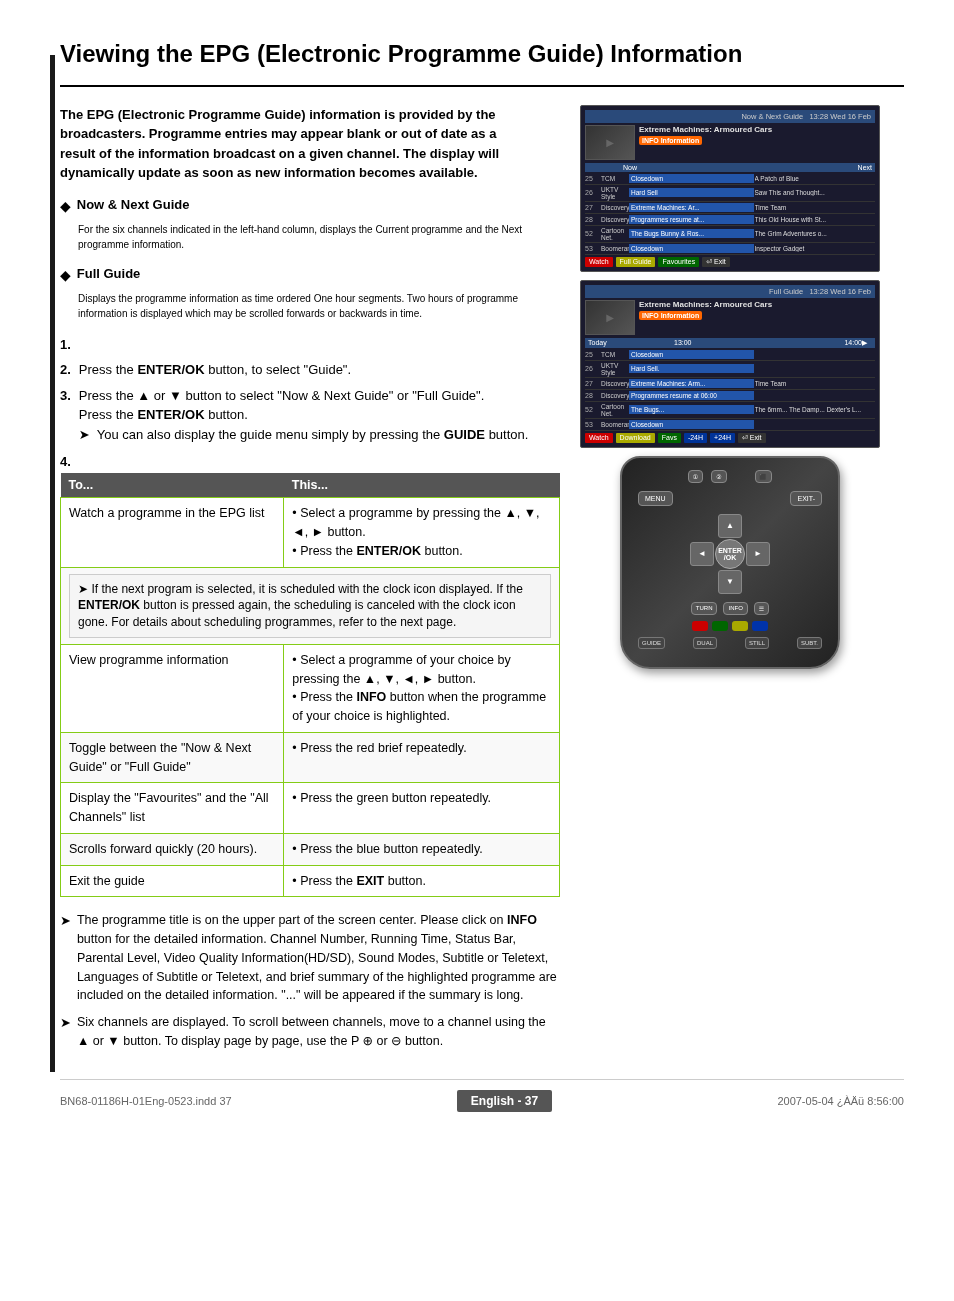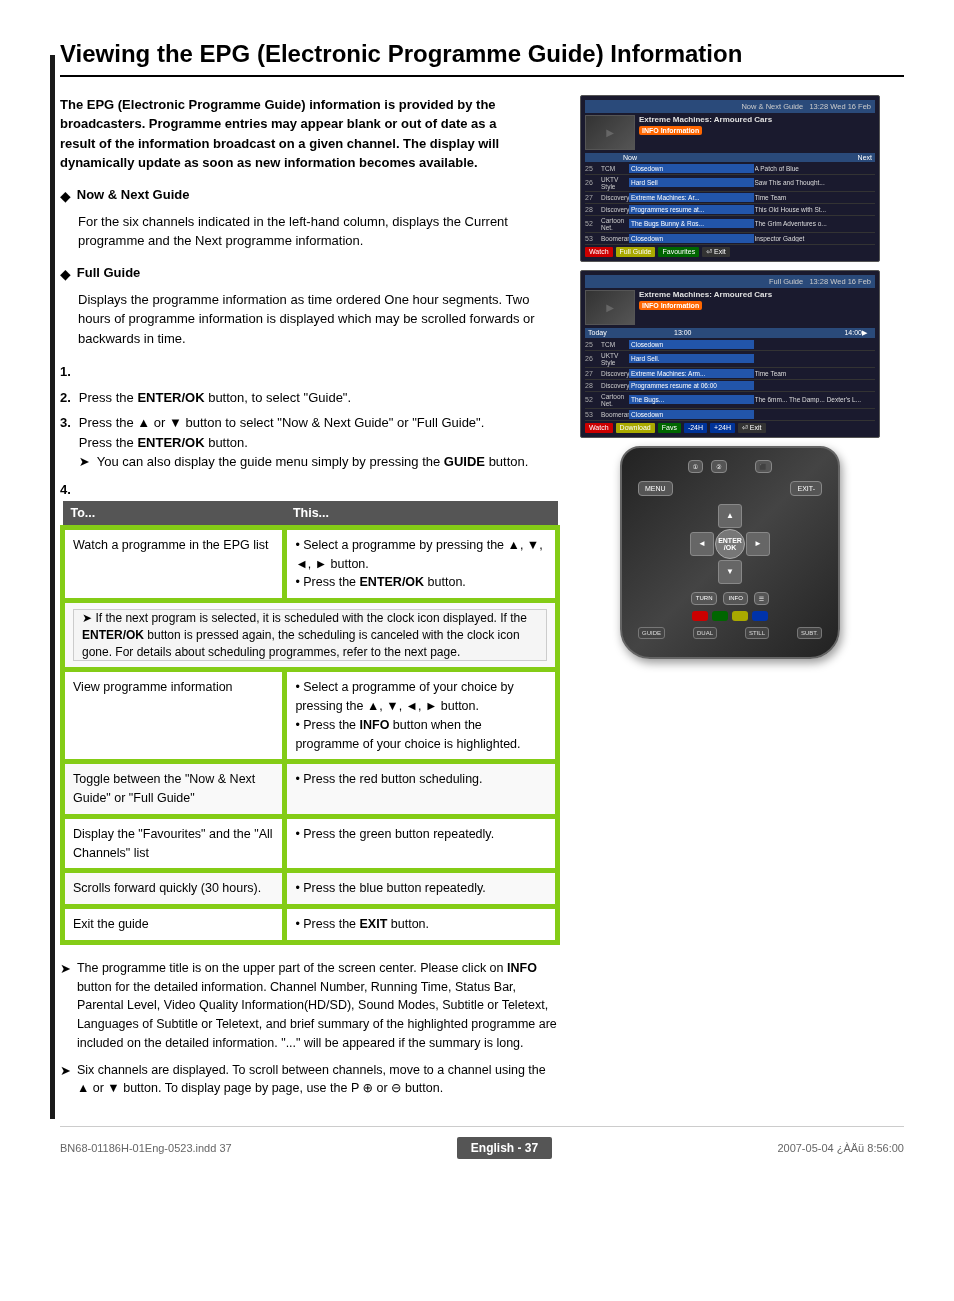--- a/index.html
+++ b/index.html
@@ -24,21 +24,21 @@
       background: #1a1a1a;
       bottom: 80px;
     }
     .title-section {
       margin-bottom: 18px;
     }
     h1.page-title {
       font-size: 24px;
       font-weight: bold;
       border-bottom: 2px solid #000;
-      padding-bottom: 6px;
+      padding-bottom: 16px;
       margin-bottom: 8px;
       line-height: 1.2;
     }
     .intro-text {
       font-size: 13px;
       font-weight: bold;
       line-height: 1.5;
       margin-bottom: 14px;
       max-width: 460px;
     }
@@ -66,21 +66,21 @@
       flex-shrink: 0;
       margin-top: 1px;
     }
     .section-title {
       font-weight: bold;
       font-size: 13px;
     }
     .section-body {
       margin-left: 18px;
       margin-bottom: 14px;
-      font-size: 13px;
+      font-size: 10px;
       line-height: 1.5;
     }
     .numbered-list {
       list-style: none;
       padding: 0;
       margin-bottom: 10px;
     }
     .numbered-list li {
       display: flex;
       margin-bottom: 6px;
@@ -110,21 +110,21 @@
       margin-bottom: 10px;
     }
     table.guide-table th {
       background: #555;
       color: #fff;
       padding: 5px 8px;
       text-align: left;
       font-weight: bold;
     }
     table.guide-table td {
-      border: 5px solid #84cc16;
+      border: 1px solid #84cc16;
       padding: 6px 8px;
       vertical-align: top;
       line-height: 1.5;
     }
     table.guide-table tr:nth-child(even) td {
       background: #f9f9f9;
     }
     .bottom-notes {
       margin-top: 14px;
       font-size: 12.5px;
@@ -458,39 +458,39 @@
               <th>This...</th>
             </tr>
           </thead>
           <tbody id="table-body">
           <tr>
                 <td>Watch a programme in the EPG list</td>
                 <td>• Select a programme by pressing the ▲, ▼, ◄, ► button.<br>• Press the <strong>ENTER/OK</strong> button.</td>
               </tr>
               <tr>
                 <td colspan="2">
-                  <div style="background:#f5f5f5;border:1px solid #ccc;padding:0 8px;font-size:12px;line-height:1.4;">
+                  <div style="background:#f5f5f5;border:1px solid #ccc;padding:6px 8px;font-size:12px;line-height:1.4;">
         <span style="font-size:12px;">➤</span> If the next program is selected, it is scheduled with the clock icon displayed. If the <strong>ENTER/OK</strong> button is pressed again, the scheduling is canceled with the clock icon gone. For details about scheduling programmes, refer to the next page.
       </div>
                 </td>
               </tr>
               <tr>
                 <td>View programme information</td>
                 <td>• Select a programme of your choice by pressing the ▲, ▼, ◄, ► button.<br>• Press the <strong>INFO</strong> button when the programme of your choice is highlighted.</td>
               </tr>
               <tr>
                 <td>Toggle between the "Now &amp; Next Guide" or "Full Guide"</td>
-                <td>• Press the red button scheduling.</td>
+                <td>• Press the red brief repeatedly.</td>
               </tr>
               <tr>
                 <td>Display the "Favourites" and the "All Channels" list</td>
                 <td>• Press the green button repeatedly.</td>
               </tr>
               <tr>
-                <td>Scrolls forward quickly (30 hours).</td>
+                <td>Scrolls forward quickly (20 hours).</td>
                 <td>• Press the blue button repeatedly.</td>
               </tr>
               <tr>
                 <td>Exit the guide</td>
                 <td>• Press the <strong>EXIT</strong> button.</td>
               </tr>
             </tbody>
         </table>
       </div>
 

